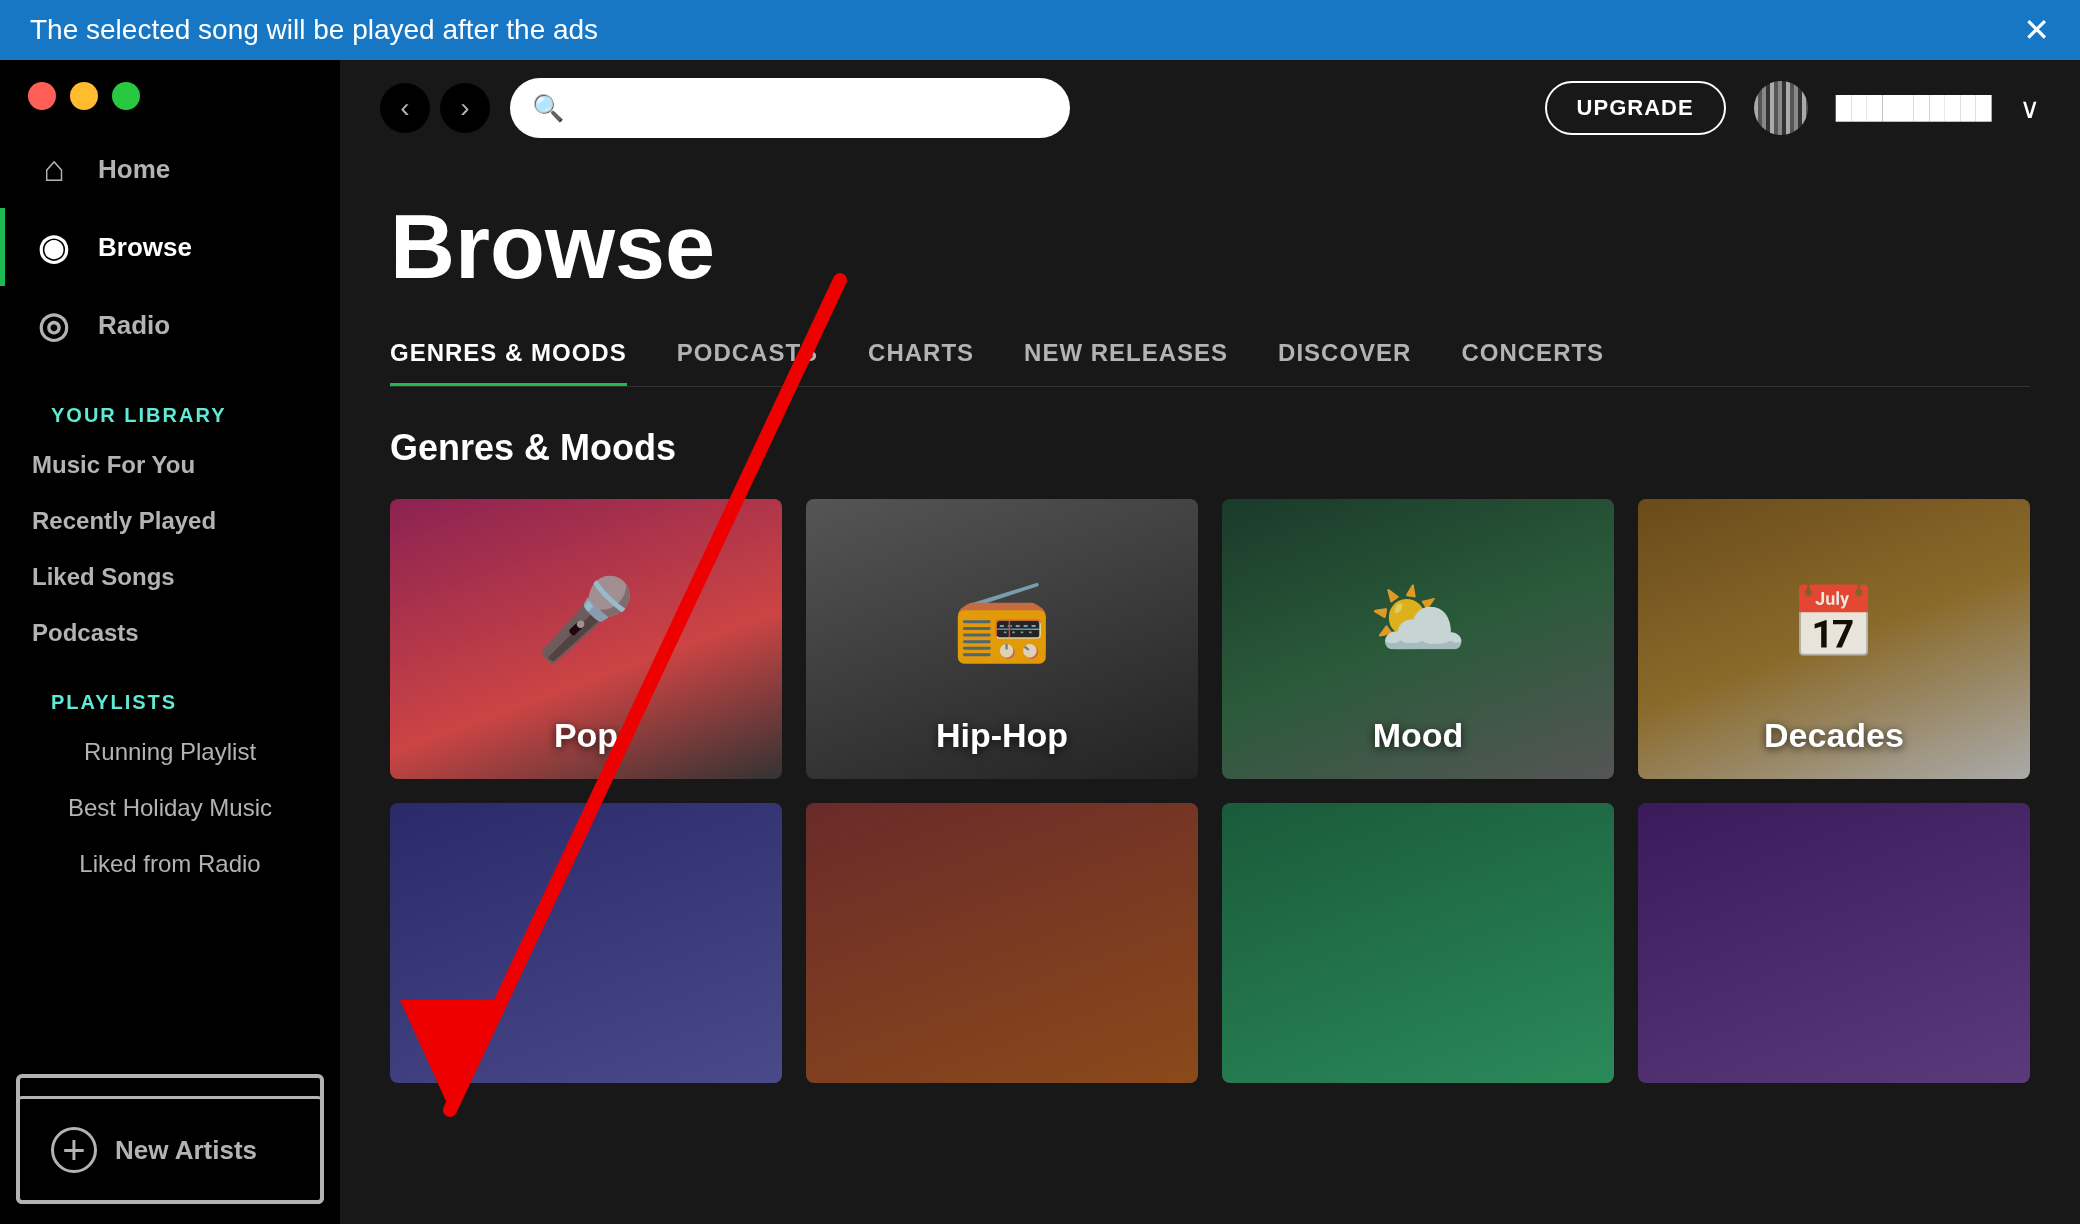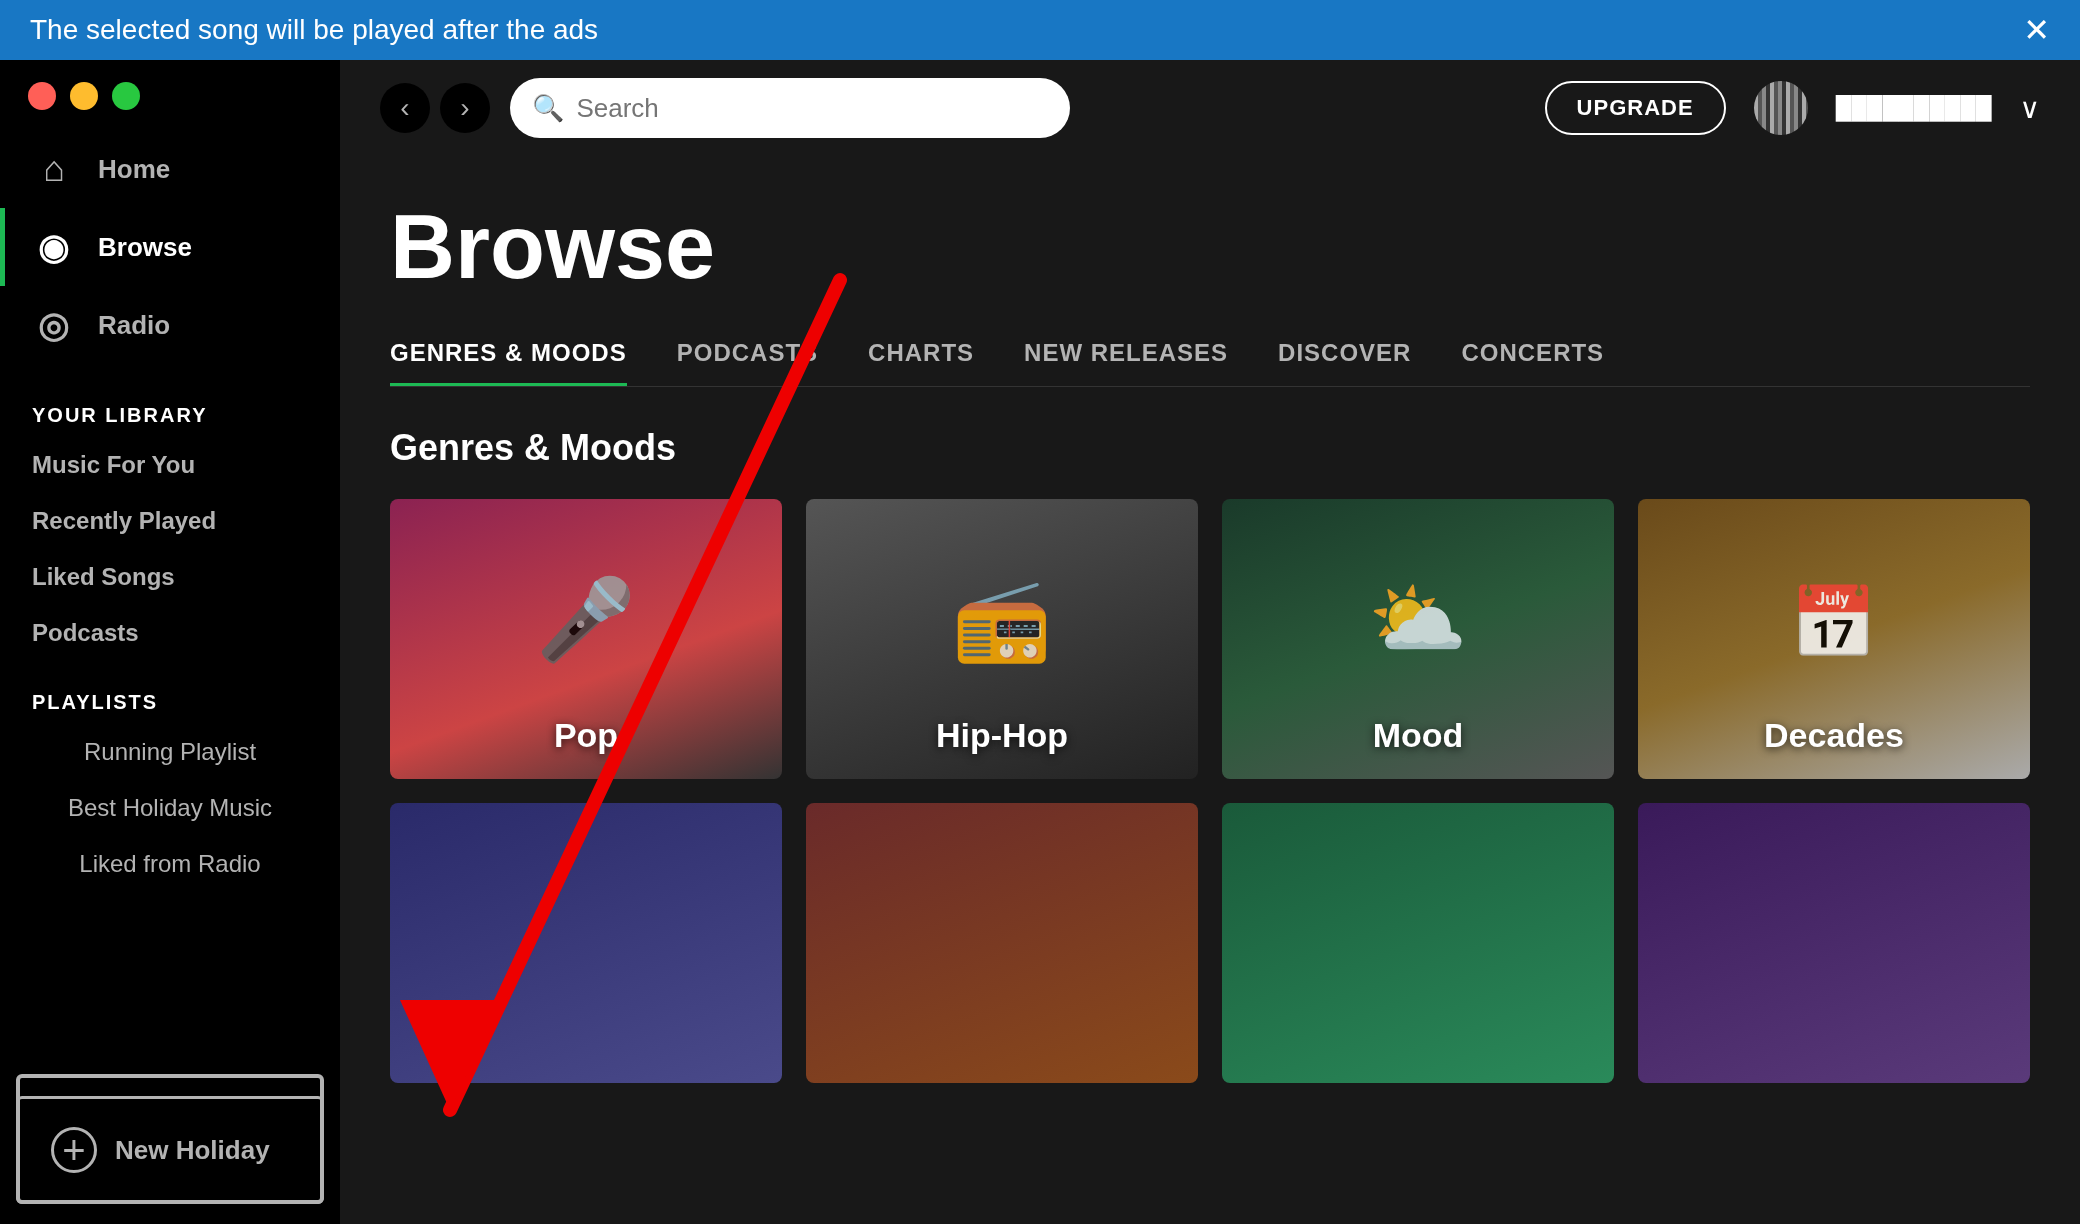--- a/index.html
+++ b/index.html
@@ -92,26 +92,27 @@
       background: #1db954;
     }
     .sidebar-nav-icon {
       font-size: 36px;
       width: 44px;
       text-align: center;
       flex-shrink: 0;
     }
 
     .sidebar-section-label {
-      color: #ffffff;
+      color: #5eead4;
       font-size: 20px;
       font-weight: 700;
       letter-spacing: 2px;
       padding: 20px 32px 10px;
       text-transform: uppercase;
+      margin-left: 19px;
     }
     .sidebar-library-item {
       padding: 14px 32px;
       font-size: 24px;
       font-weight: 600;
       color: #b3b3b3;
       cursor: pointer;
     }
 
     .sidebar-playlists {
@@ -407,36 +408,35 @@
   <div class="sidebar-library-item">Podcasts</div>
 
   <div class="sidebar-section-label sidebar-playlists">PLAYLISTS</div>
   <div class="sidebar-playlist-item">Running Playlist</div>
   <div class="sidebar-playlist-item">Best Holiday Music</div>
   <div class="sidebar-playlist-item">Liked from Radio</div>
 
   <div style="flex:1;"></div>
   <div class="new-playlist-btn">
     <div class="plus-icon">+</div>
-    <span>New Holiday</span>
+    <span>New Artists</span>
   </div>
 
   <div class="new-playlist-highlight"></div>
 </div>
 
 <div class="main-content">
 
   <div class="top-bar">
     <div class="nav-arrows">
       <div class="nav-arrow">‹</div>
       <div class="nav-arrow">›</div>
     </div>
     <div class="search-bar">
       <span class="search-icon">🔍</span>
-      <input class="search-input" type="text" placeholder="Search" style="">
     </div>
     <div class="top-bar-right">
       <button class="upgrade-btn">UPGRADE</button>
       <div class="avatar">
         <div class="avatar-stripes"></div>
       </div>
       <span class="username-text">██████████</span>
       <span class="dropdown-arrow">∨</span>
     </div>
   </div>

